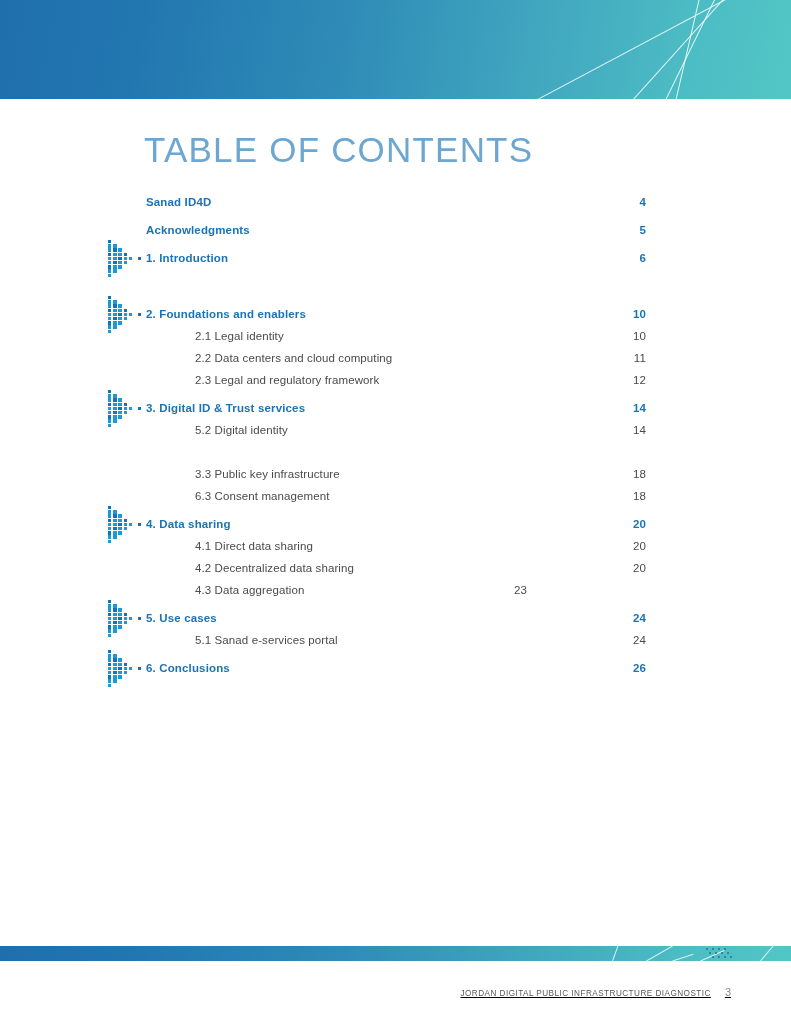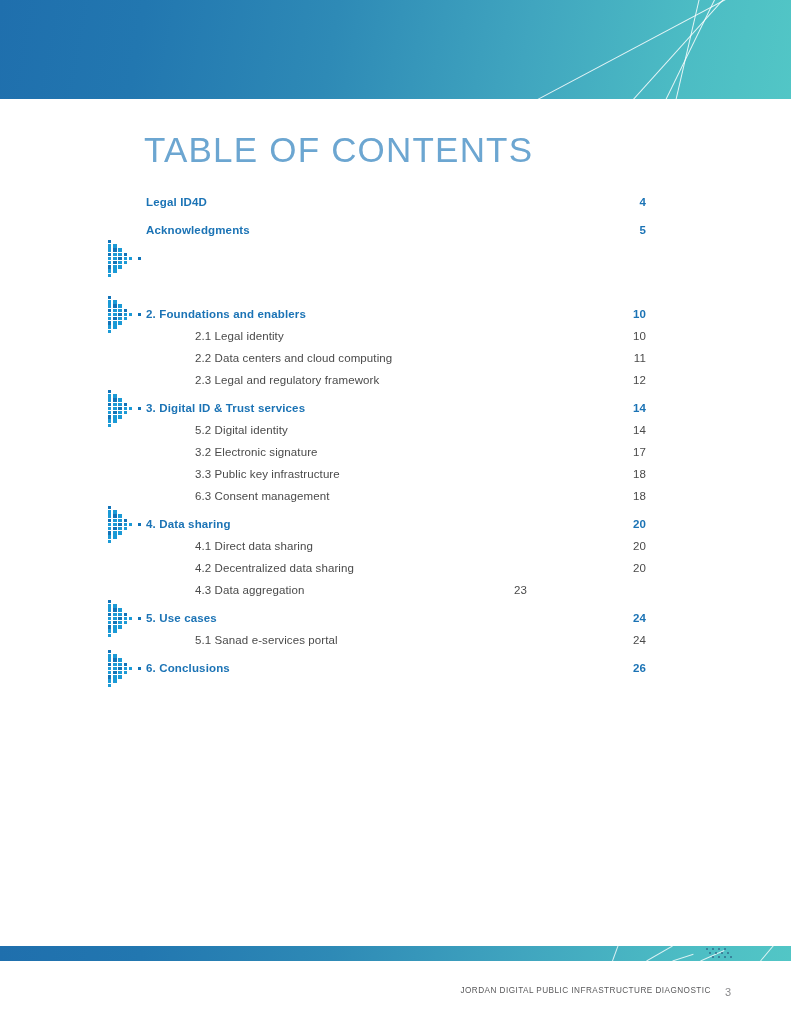--- a/index.html
+++ b/index.html
@@ -131,22 +131,23 @@
     height: 2px;
     background: rgba(40,80,120,0.55);
   }
 
   
   .footer {
     position: absolute;
     top: 986px;
     right: 60px;
     display: flex;
-    align-items: flex-start;
+    align-items: flex-end;
     gap: 14px;
+    text-decoration: underline;
   }
   .footer .ftext {
     font-size: 8.2px;
     letter-spacing: 0.45px;
     color: #58585a;
     font-weight: normal;
     white-space: nowrap;
   }
   .footer .fnum {
     font-size: 11px;
@@ -161,27 +162,31 @@
   <div class="ray r1"></div>
   <div class="ray r2"></div>
   <div class="ray r3"></div>
   <div class="ray r4"></div>
 </div>
 
 <div class="page-title">TABLE OF CONTENTS</div>
 
 <div class="toc" id="toc-container" style="position: absolute; height: 488px;">
     <div class="toc-row lvl1" style="position: absolute; left: 0px; top: 0px; width: 791px;">
-      <span class="label">Legal ID4D</span>
+      <span class="label">Sanad ID4D</span>
       <span class="pageno">4</span>
     </div>
     <div class="toc-row lvl1" style="position: absolute; left: 0px; top: 28px; width: 791px;">
       <span class="label">Acknowledgments</span>
       <span class="pageno">5</span>
     </div>
+    <div class="toc-row lvl1" style="position: absolute; left: 0px; top: 56px; width: 791px;">
+      <span class="label">1. Introduction</span>
+      <span class="pageno">6</span>
+    </div>
     <div class="dot-arrow" style="top: 44px;">
       <span class="d dark" style="left: 0px; top: 0px;"></span>
       <span class="d" style="left: 0px; top: 4.2px;"></span>
       <span class="d" style="left: 5.2px; top: 4.2px;"></span>
       <span class="d" style="left: 0px; top: 8.4px;"></span>
       <span class="d dark" style="left: 5.2px; top: 8.4px;"></span>
       <span class="d" style="left: 10.4px; top: 8.4px;"></span>
       <span class="d dark" style="left: 0px; top: 12.6px;"></span>
       <span class="d" style="left: 5.2px; top: 12.6px;"></span>
       <span class="d" style="left: 10.4px; top: 12.6px;"></span>
@@ -275,24 +280,20 @@
       <span class="d" style="left: 5.2px; top: 25.2px;"></span>
       <span class="d" style="left: 10.4px; top: 25.2px;"></span>
       <span class="d" style="left: 0px; top: 29.4px;"></span>
       <span class="d" style="left: 5.2px; top: 29.4px;"></span>
       <span class="d" style="left: 0px; top: 33.6px;"></span>
       <span class="d dark" style="left: 29.5px; top: 16.8px;"></span>
     </div>
     <div class="toc-row lvl2" style="position: absolute; left: 0px; top: 228px; width: 791px;">
       <span class="label">5.2 Digital identity</span>
       <span class="pageno">14</span>
-    </div>
-    <div class="toc-row lvl2" style="position: absolute; left: 0px; top: 250px; width: 791px;">
-      <span class="label">3.2 Electronic signature</span>
-      <span class="pageno">17</span>
     </div>
     <div class="toc-row lvl2" style="position: absolute; left: 0px; top: 272px; width: 791px;">
       <span class="label">3.3 Public key infrastructure</span>
       <span class="pageno">18</span>
     </div>
     <div class="toc-row lvl2" style="position: absolute; left: 0px; top: 294px; width: 791px;">
       <span class="label">6.3 Consent management</span>
       <span class="pageno">18</span>
     </div>
     <div class="toc-row lvl1" style="position: absolute; left: 0px; top: 322px; width: 791px;">

